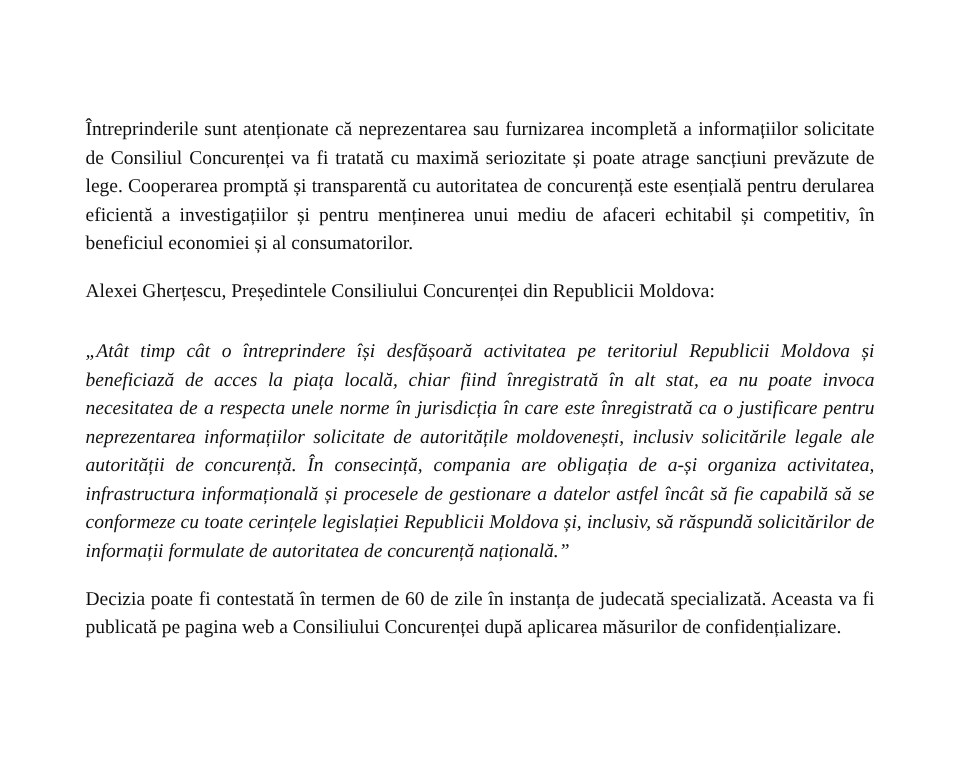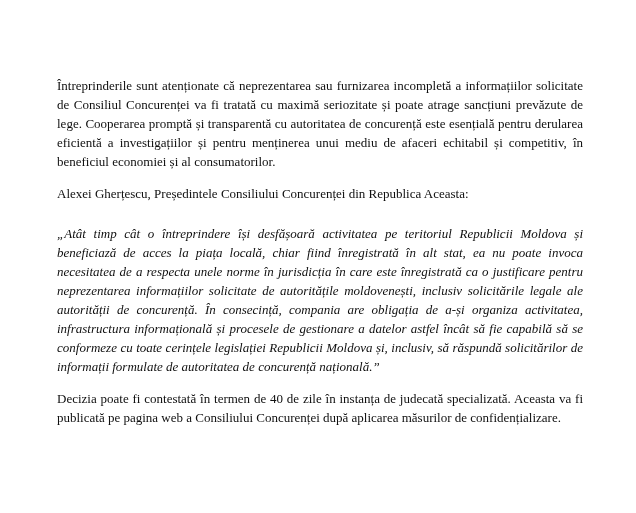--- a/index.html
+++ b/index.html
@@ -37,17 +37,17 @@
     font-style: italic;
     margin-top: 21px;
   }
 </style>
 </head>
 <body>
 
 <div class="page">
   <div class="content">
     <p class="para">Întreprinderile sunt atenționate că neprezentarea sau furnizarea incompletă a informațiilor solicitate de Consiliul Concurenței va fi tratată cu maximă seriozitate și poate atrage sancțiuni prevăzute de lege. Cooperarea promptă și transparentă cu autoritatea de concurență este esențială pentru derularea eficientă a investigațiilor și pentru menținerea unui mediu de afaceri echitabil și competitiv, în beneficiul economiei și al consumatorilor.</p>
-    <p class="para">Alexei Gherțescu, Președintele Consiliului Concurenței din Republica Aceasta:</p>
+    <p class="para">Alexei Gherțescu, Președintele Consiliului Concurenței din Republicii Moldova:</p>
     <p class="para quote">„Atât timp cât o întreprindere își desfășoară activitatea pe teritoriul Republicii Moldova și beneficiază de acces la piața locală, chiar fiind înregistrată în alt stat, ea nu poate invoca necesitatea de a respecta unele norme în jurisdicția în care este înregistrată ca o justificare pentru neprezentarea informațiilor solicitate de autoritățile moldovenești, inclusiv solicitările legale ale autorității de concurență. În consecință, compania are obligația de a-și organiza activitatea, infrastructura informațională și procesele de gestionare a datelor astfel încât să fie capabilă să se conformeze cu toate cerințele legislației Republicii Moldova și, inclusiv, să răspundă solicitărilor de informații formulate de autoritatea de concurență națională.”</p>
-    <p class="para">Decizia poate fi contestată în termen de 40 de zile în instanța de judecată specializată. Aceasta va fi publicată pe pagina web a Consiliului Concurenței după aplicarea măsurilor de confidențializare.</p>
+    <p class="para">Decizia poate fi contestată în termen de 60 de zile în instanța de judecată specializată. Aceasta va fi publicată pe pagina web a Consiliului Concurenței după aplicarea măsurilor de confidențializare.</p>
   </div>
 </div>
 
 </body></html>

